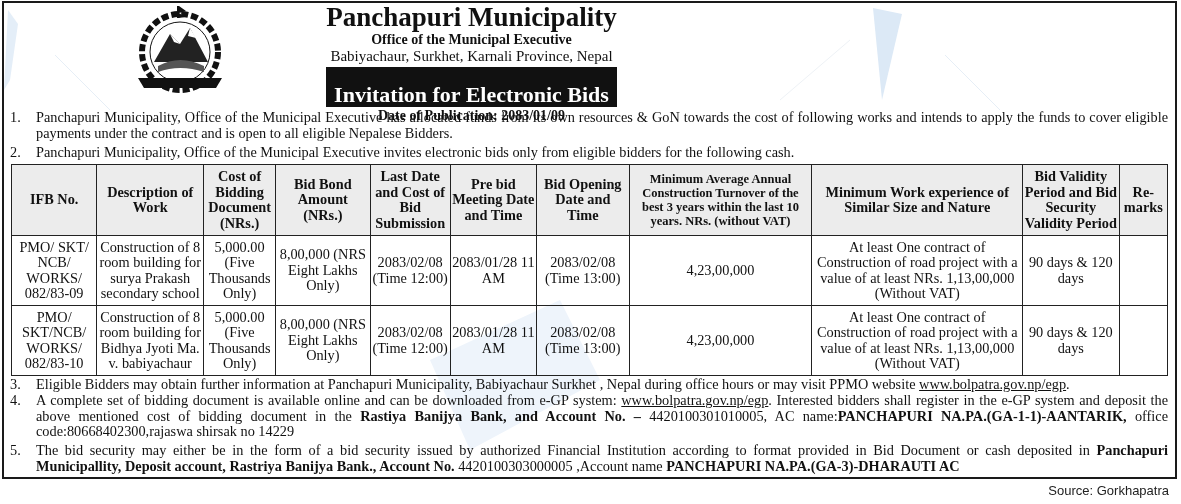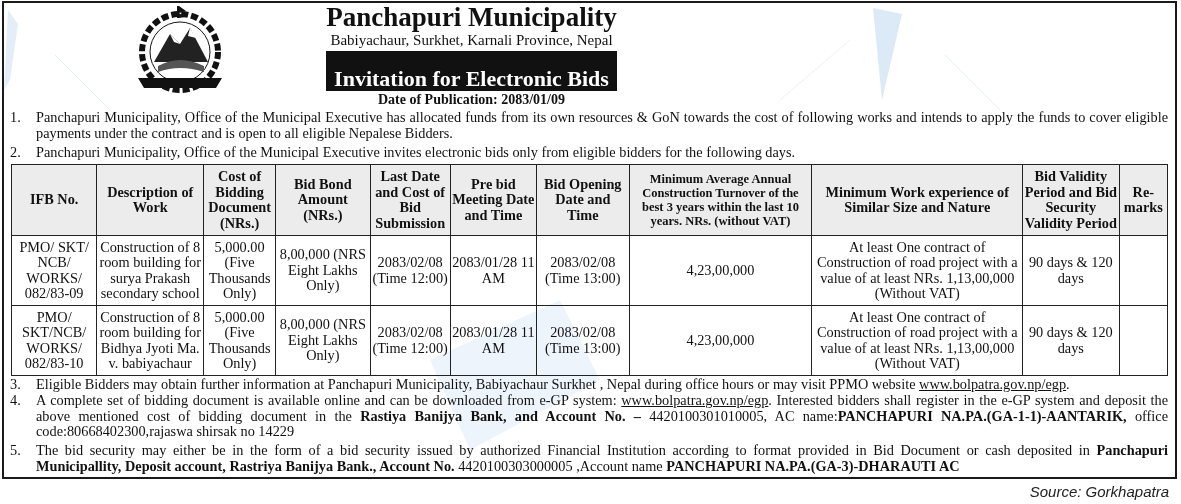--- a/index.html
+++ b/index.html
@@ -32,21 +32,21 @@
       font-size: 14.3px; line-height: 15.5px; table-layout: fixed;
     }
     table.bids th, table.bids td {
       border: 1px solid #222; text-align: center; vertical-align: middle; padding: 1px 1px;
     }
     table.bids th { background: #ececec; font-weight: bold; height: 68px; }
     table.bids td { height: 67px; }
     .th-small { font-size: 12.5px; line-height: 14px; }
     .source {
       position: absolute; right: 12px; top: 483px; font-family: "Liberation Sans", sans-serif;
-      font-style: italic; font-size: 15px; color: #222;
+      font-size: 13px; color: #222;
     }
   </style>
 </head>
 <body>
 
 <svg class="wm" width="1181" height="504" style="left:0;top:0">
   <polygon points="8,10 18,24 10,80 4,90" fill="#e4eef8"></polygon>
   <polygon points="873,8 902,14 882,100" fill="#dce9f6"></polygon>
   <polygon points="430,360 560,300 600,380 470,450" fill="#eef4fb"></polygon>
   <line x1="55" y1="55" x2="110" y2="110" stroke="#e6eef6" stroke-width="1"></line>
@@ -63,33 +63,34 @@
   <polygon points="40,30 46,36 50,40 44,38" fill="#fff"></polygon>
   <polygon points="60,24 66,34 58,32" fill="#fff"></polygon>
   <path d="M28 62 Q50 50 74 62 L74 68 Q50 60 28 68 Z" fill="#555"></path>
   <path d="M8 74 L92 74 L86 84 L14 84 Z" fill="#111"></path>
   <rect x="47" y="2" width="2" height="12" fill="#111"></rect>
   <polygon points="49,2 56,7 49,9 55,13 49,14" fill="#111"></polygon>
 </svg>
 
 <div class="header">
   <div class="title">Panchapuri Municipality</div>
+  <div class="office">Office of the Municipal Executive</div>
   <div class="addr">Babiyachaur, Surkhet, Karnali Province, Nepal</div>
   <div class="banner">Invitation for Electronic Bids</div>
   <div class="pubdate">Date of Publication: 2083/01/09</div>
 </div>
 
 <div class="para" style="top:110px;width:1160px;height:32px">
   <span class="num">1.</span>
   <span class="txt" style="width:1132px">Panchapuri Municipality, Office of the Municipal Executive has allocated funds from its own resources &amp; GoN towards the cost of following works and intends to apply the funds to cover eligible payments under the contract and is open to all eligible Nepalese Bidders.</span>
 </div>
 
 <div class="para" style="top:145px;width:1160px;height:16px">
   <span class="num">2.</span>
-  <span class="txt" style="width:1132px">Panchapuri Municipality, Office of the Municipal Executive invites electronic bids only from eligible bidders for the following days.</span>
+  <span class="txt" style="width:1132px">Panchapuri Municipality, Office of the Municipal Executive invites electronic bids only from eligible bidders for the following cash.</span>
 </div>
 
 <table class="bids">
   <colgroup>
     <col style="width:83px">
       <col style="width:104px">
       <col style="width:70px">
       <col style="width:92px">
     <col style="width:78px">
       <col style="width:84px">

